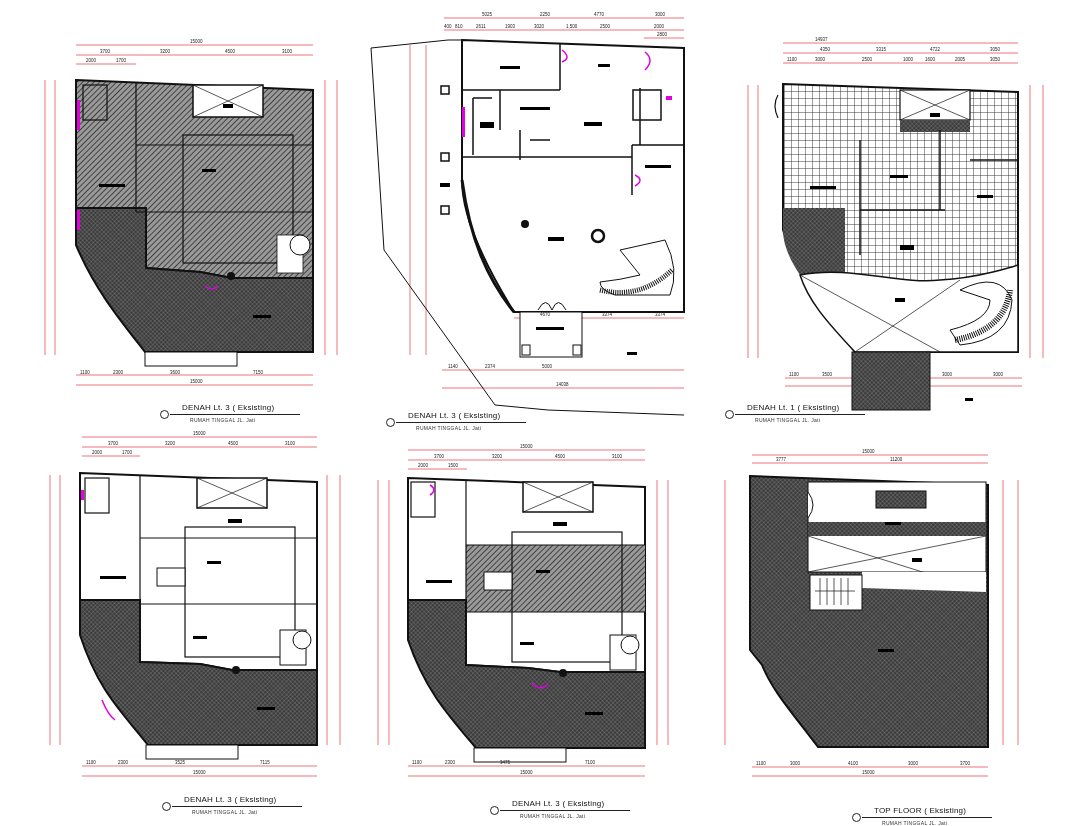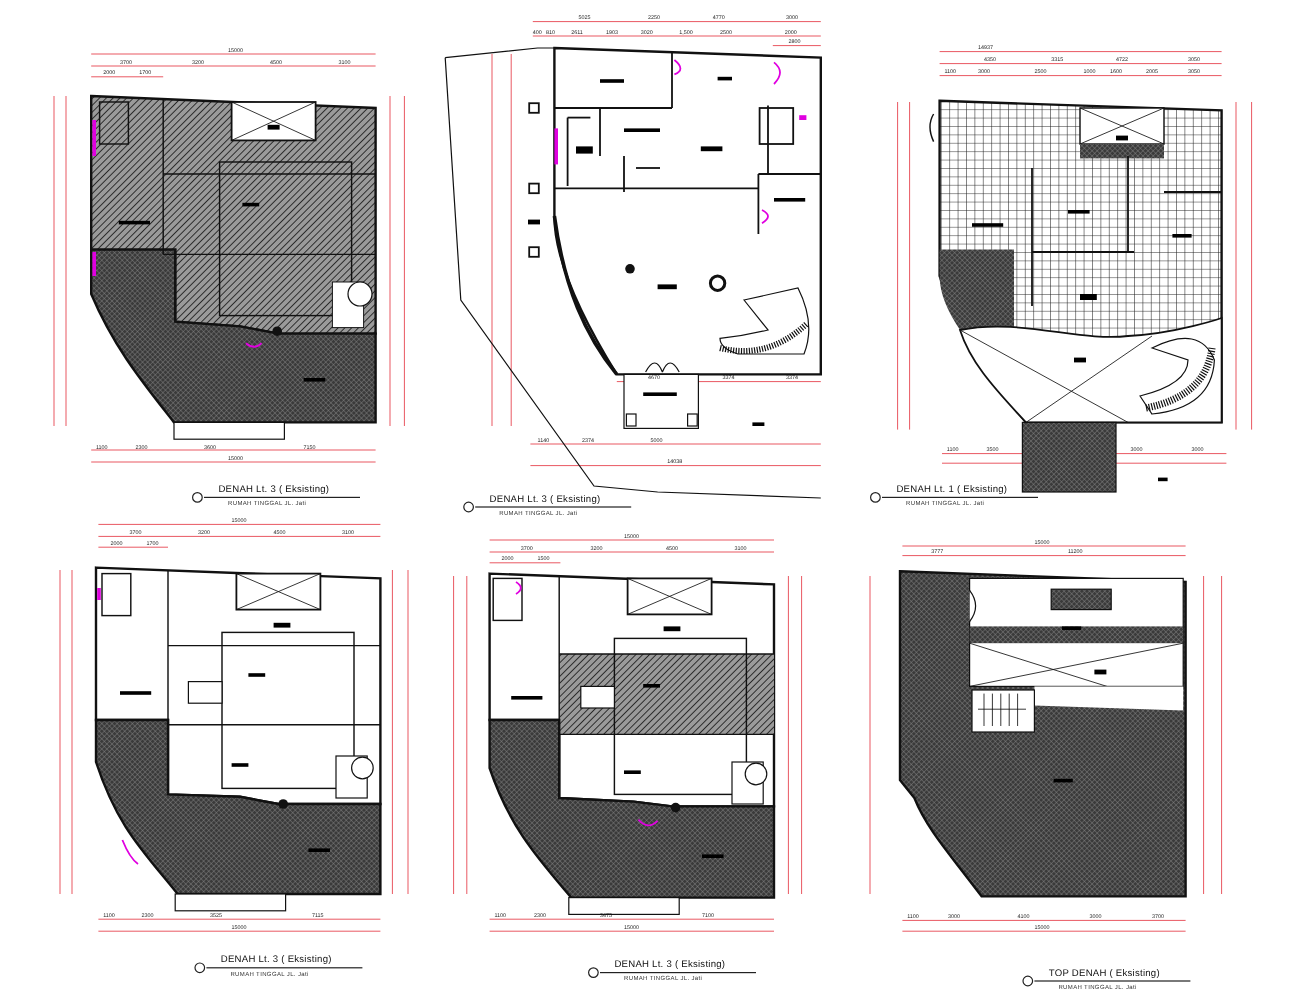--- a/index.html
+++ b/index.html
@@ -411,16 +411,16 @@
 </div>
 <div class="title-block" style="left:490px; top:800px;">
   <div class="circle"></div>
   <div class="line"></div>
   <div class="main">DENAH Lt. 3 ( Eksisting)</div>
   <div class="sub">RUMAH TINGGAL JL. Jati</div>
 </div>
 <div class="title-block" style="left:852px; top:807px;">
   <div class="circle"></div>
   <div class="line"></div>
-  <div class="main">TOP DENAH ( Eksisting)</div>
+  <div class="main">TOP FLOOR ( Eksisting)</div>
   <div class="sub">RUMAH TINGGAL JL. Jati</div>
 </div>
 </div>
 
 </body></html>

